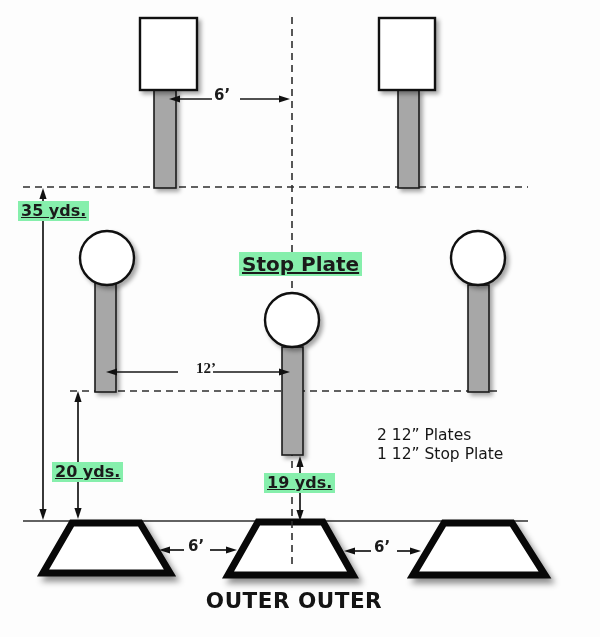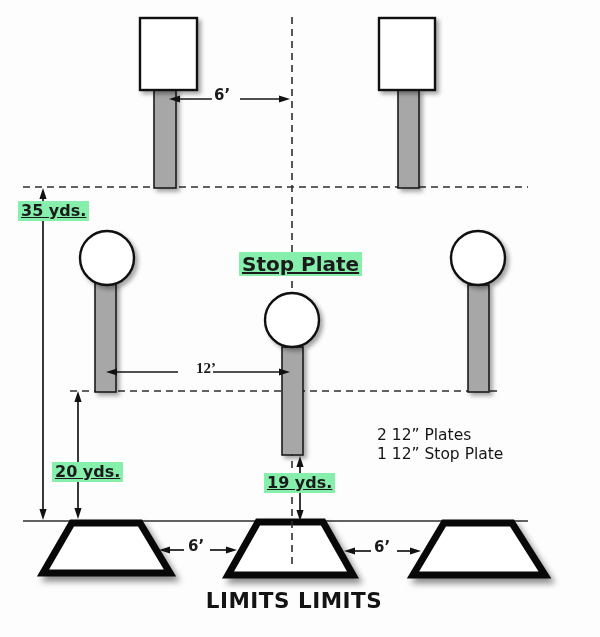--- a/index.html
+++ b/index.html
@@ -147,14 +147,14 @@
   <div class="lbl fs16 bg lbl-20">20 yds.</div>
   <div class="lbl fs16 bg lbl-18">19 yds.</div>
   <div class="lbl fs15 lbl-6-b1">6’</div>
   <div class="lbl fs15 lbl-6-b2">6’</div>
 
   <div class="equip">
     <div>2 12” Plates</div>
     <div>1 12” Stop Plate</div>
   </div>
 
-  <div class="stage-title">LIMITS LIMITS</div>
+  <div class="stage-title">OUTER OUTER</div>
 </div>
 
 </body></html>

